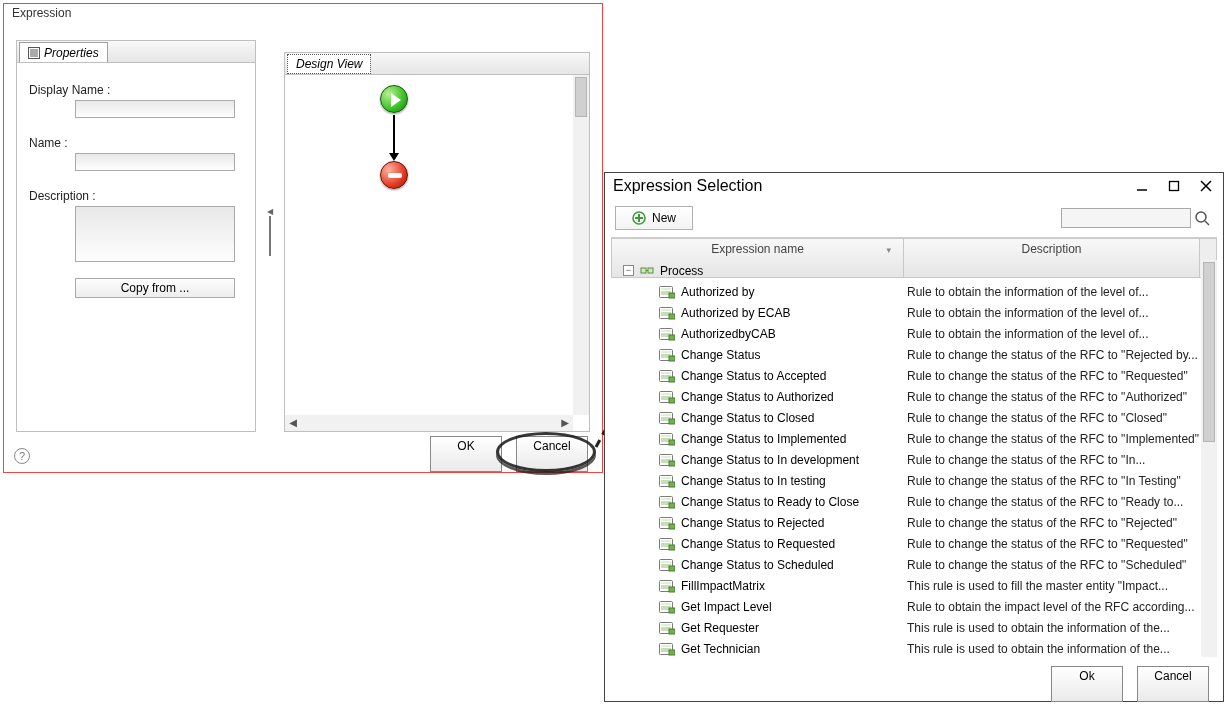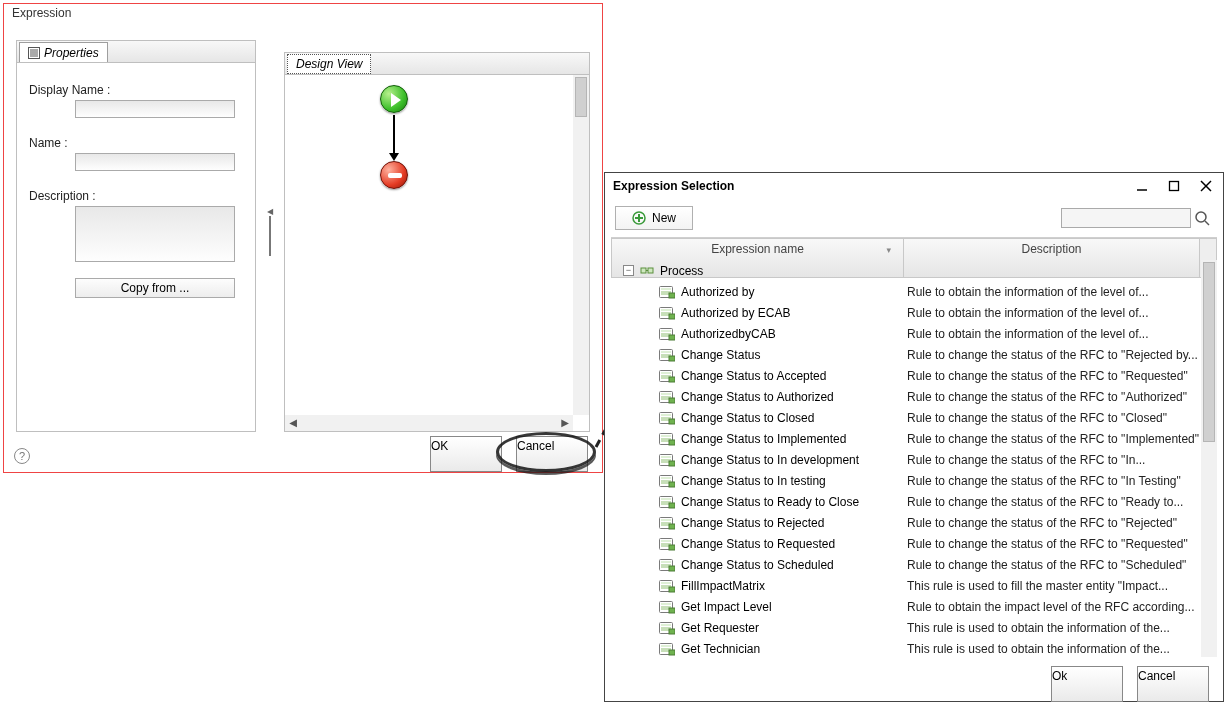--- a/index.html
+++ b/index.html
@@ -54,36 +54,36 @@
   .node-start { left:95px; top:10px; background:radial-gradient(circle at 30% 30%, #b7f08d, #3cbf2a 60%, #1d7a0f); border:1px solid #0e5c05; box-shadow:0 1px 2px rgba(0,0,0,.4); }
   .node-start::after{ content:""; position:absolute; left:10px; top:7px; border-left:10px solid #fff; border-top:7px solid transparent; border-bottom:7px solid transparent; }
   .node-stop { left:95px; top:86px; background:radial-gradient(circle at 30% 30%, #ffb3a0, #e43b24 60%, #8c1606); border:1px solid #6d0e04; box-shadow:0 1px 2px rgba(0,0,0,.4); }
   .node-stop::after{ content:""; position:absolute; left:7px; top:11px; width:14px; height:5px; background:#fff; border-radius:2px; }
   .arrow-link{ position:absolute; left:108px; top:40px; width:2px; height:44px; background:#000; }
   .arrow-link::after{ content:""; position:absolute; left:-4px; bottom:-2px; border-left:5px solid transparent; border-right:5px solid transparent; border-top:8px solid #000; }
 
   
   .expr-footer { position:absolute; left:0; right:0; bottom:0; height:36px; border-top:0; display:flex; align-items:center; justify-content:flex-end; gap:14px; padding:0 14px; }
   .help-ico { position:absolute; left:10px; bottom:8px; width:16px; height:16px; border:1px solid #888; border-radius:50%; text-align:center; line-height:14px; color:#777; font-size:11px; cursor:pointer;}
-  .dlg-btn { width:72px; height:36px; border:1px solid #888; background:linear-gradient(#fff,#eaeaea); text-align:left; line-height:18px; cursor:pointer; }
+  .dlg-btn { width:72px; height:36px; border:1px solid #888; background:linear-gradient(#fff,#eaeaea); text-align:center; line-height:18px; cursor:pointer; }
 
   
   .oval-anno{ position:absolute; right:6px; bottom:0px; width:100px; height:40px; border:3px solid rgba(20,20,20,.85); border-radius:50%; box-shadow:0 3px 0 rgba(20,20,20,.7); pointer-events:none; }
 
   
   .dash-arrow{ position:absolute; left:588px; top:195px; width:160px; height:260px; pointer-events:none; }
   .dash-arrow svg{width:100%;height:100%;}
 
   
   .sel-dialog{
     position:absolute; left:604px; top:172px; width:620px; height:530px;
     border:1px solid #444; background:#fff;
   }
   .sel-titlebar{ height:26px; display:flex; align-items:center; justify-content:space-between; padding:0 8px; }
-  .sel-titlebar .t { font-size:12px;font-weight:bold; }
+  .sel-titlebar .t { font-size:16px; }
   .winbtns{ display:flex; gap:14px; }
   .winbtn{ width:18px; height:18px; display:flex; align-items:center; justify-content:center; cursor:pointer; }
   .winbtn svg{width:12px;height:12px;}
 
   .sel-toolbar{ height:38px; display:flex; align-items:center; gap:10px; padding:0 10px; }
   .new-btn{ width:78px; height:24px; border:1px solid #b0b0b0; background:linear-gradient(#fff,#f3f3f3); display:flex; align-items:center; justify-content:center; gap:6px; cursor:pointer; }
   .new-btn .ico{ width:14px;height:14px; }
   .search-wrap{ margin-left:auto; display:flex; align-items:center; }
   .search-input{ width:130px; height:20px; border:1px solid #aaa; background:#f5f5f5; }
   .search-btn{ width:22px; height:22px; display:flex; align-items:center; justify-content:center; cursor:pointer; }

